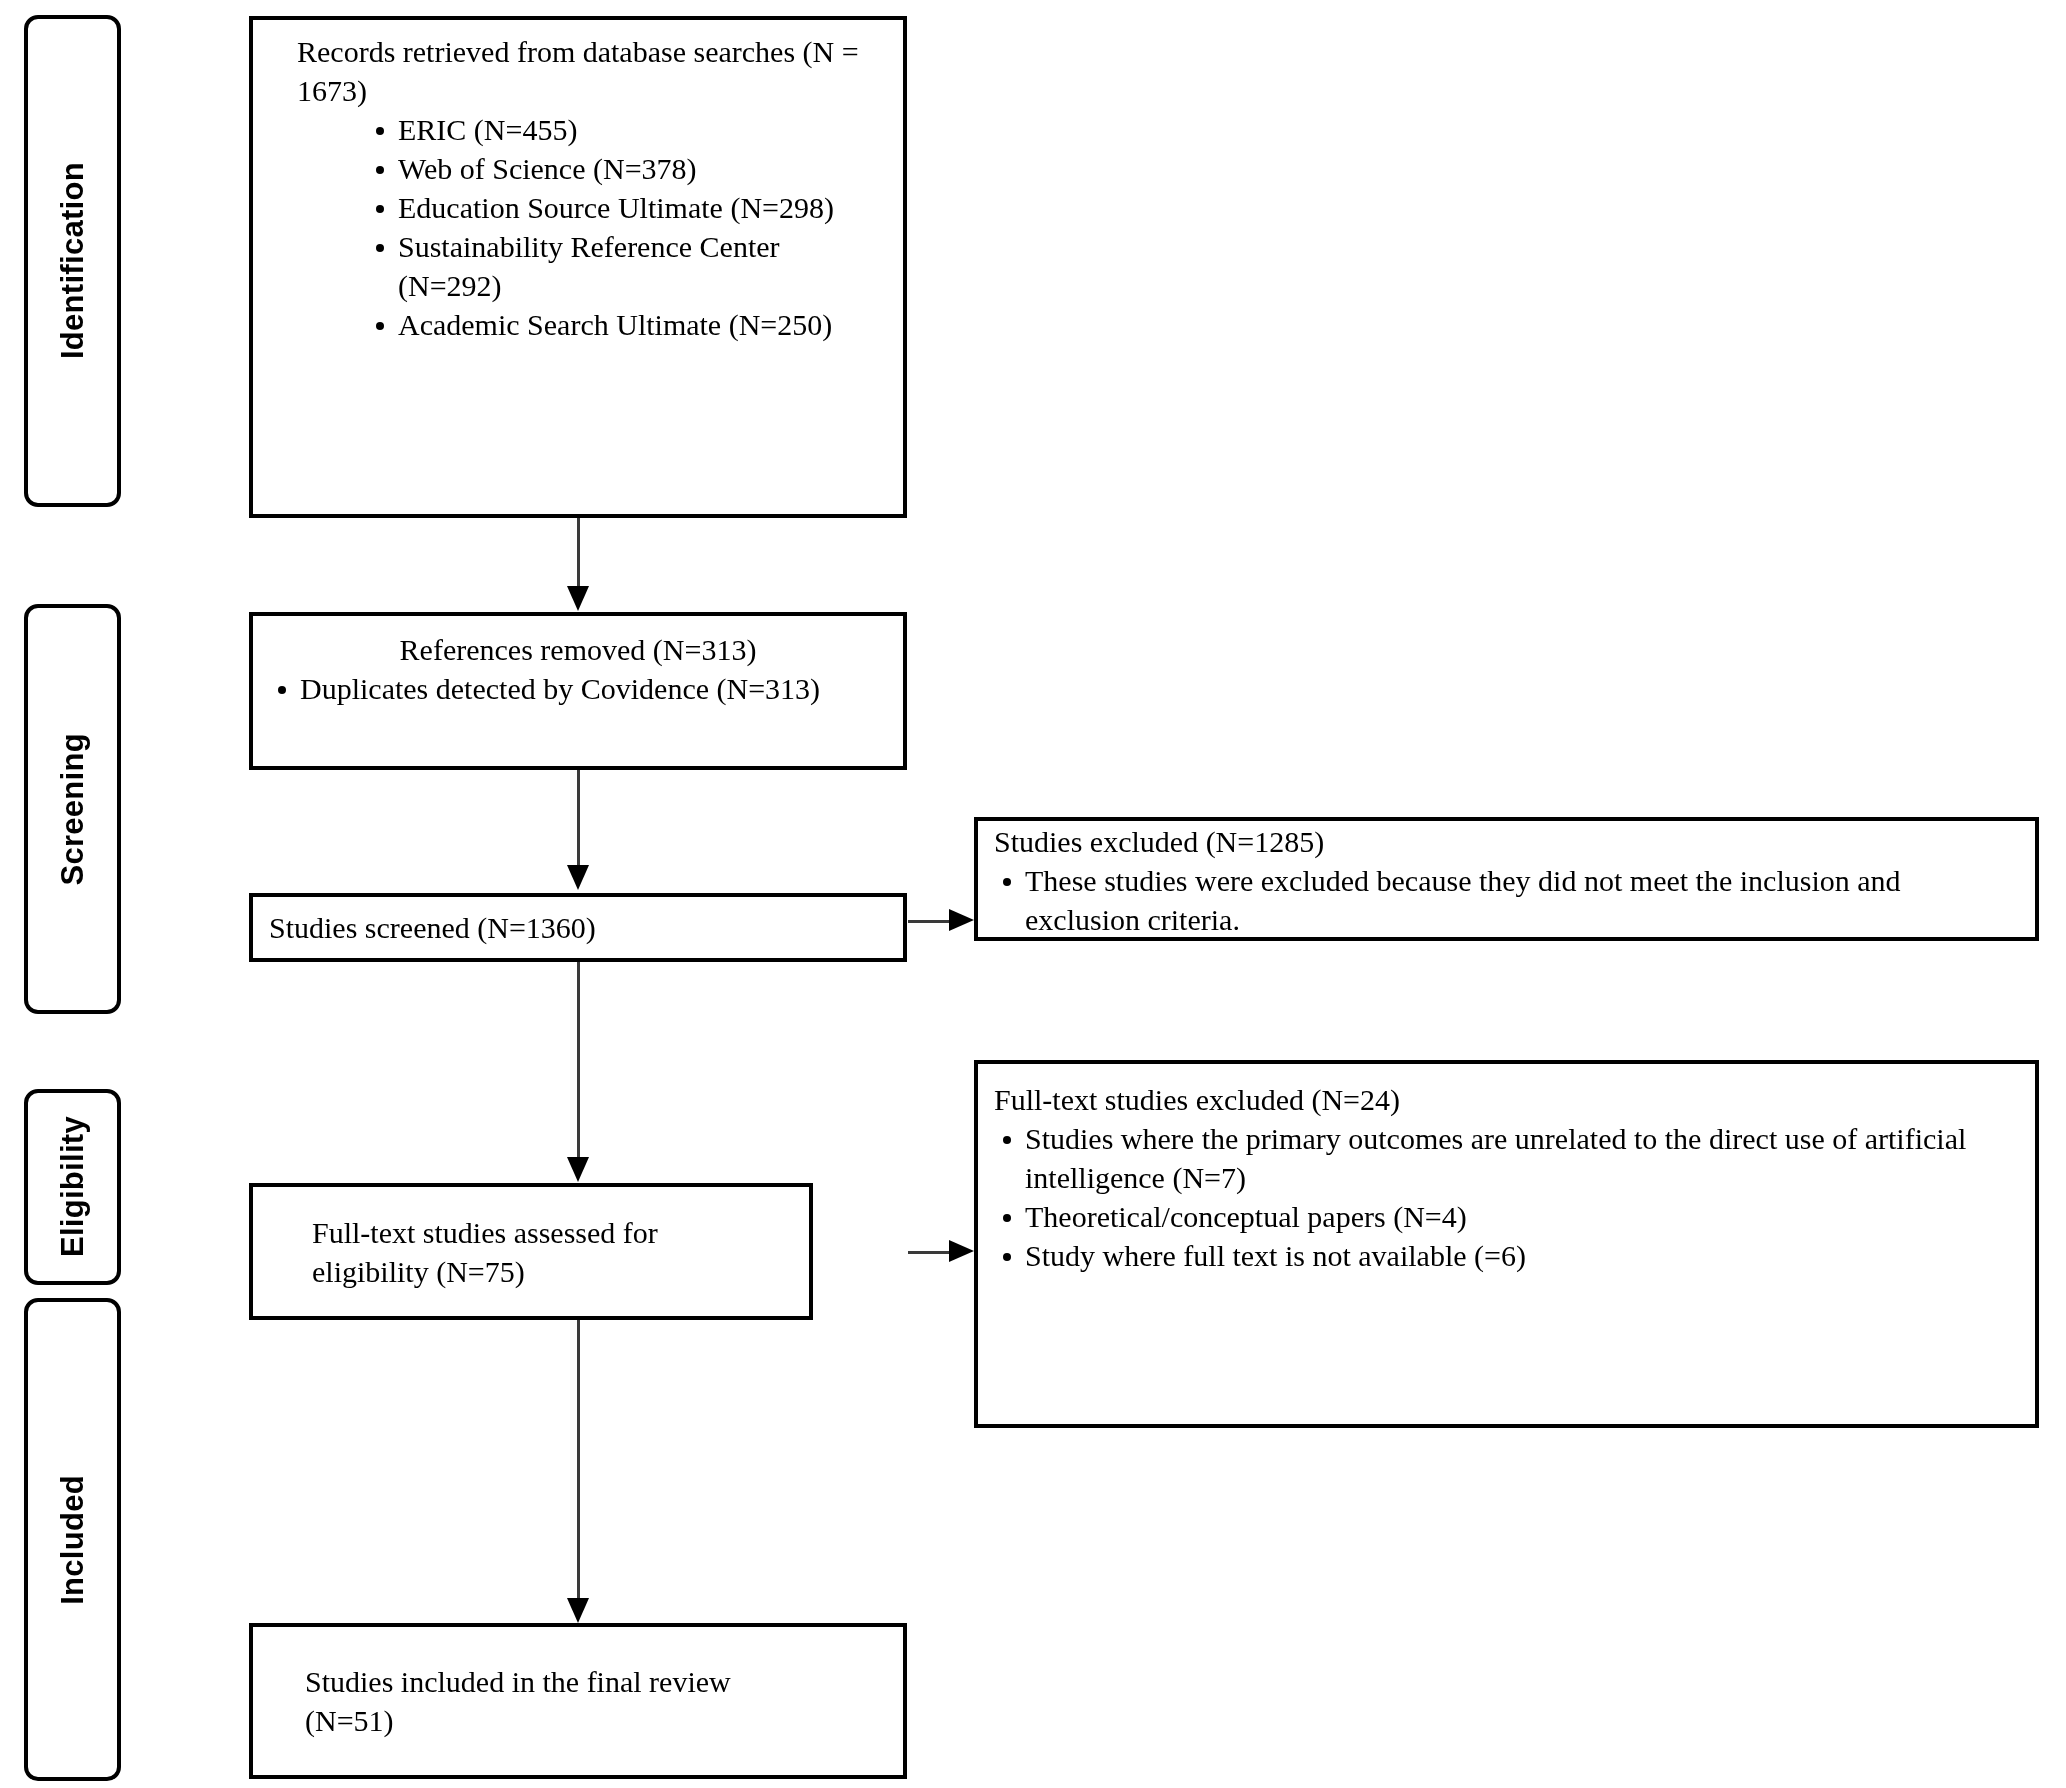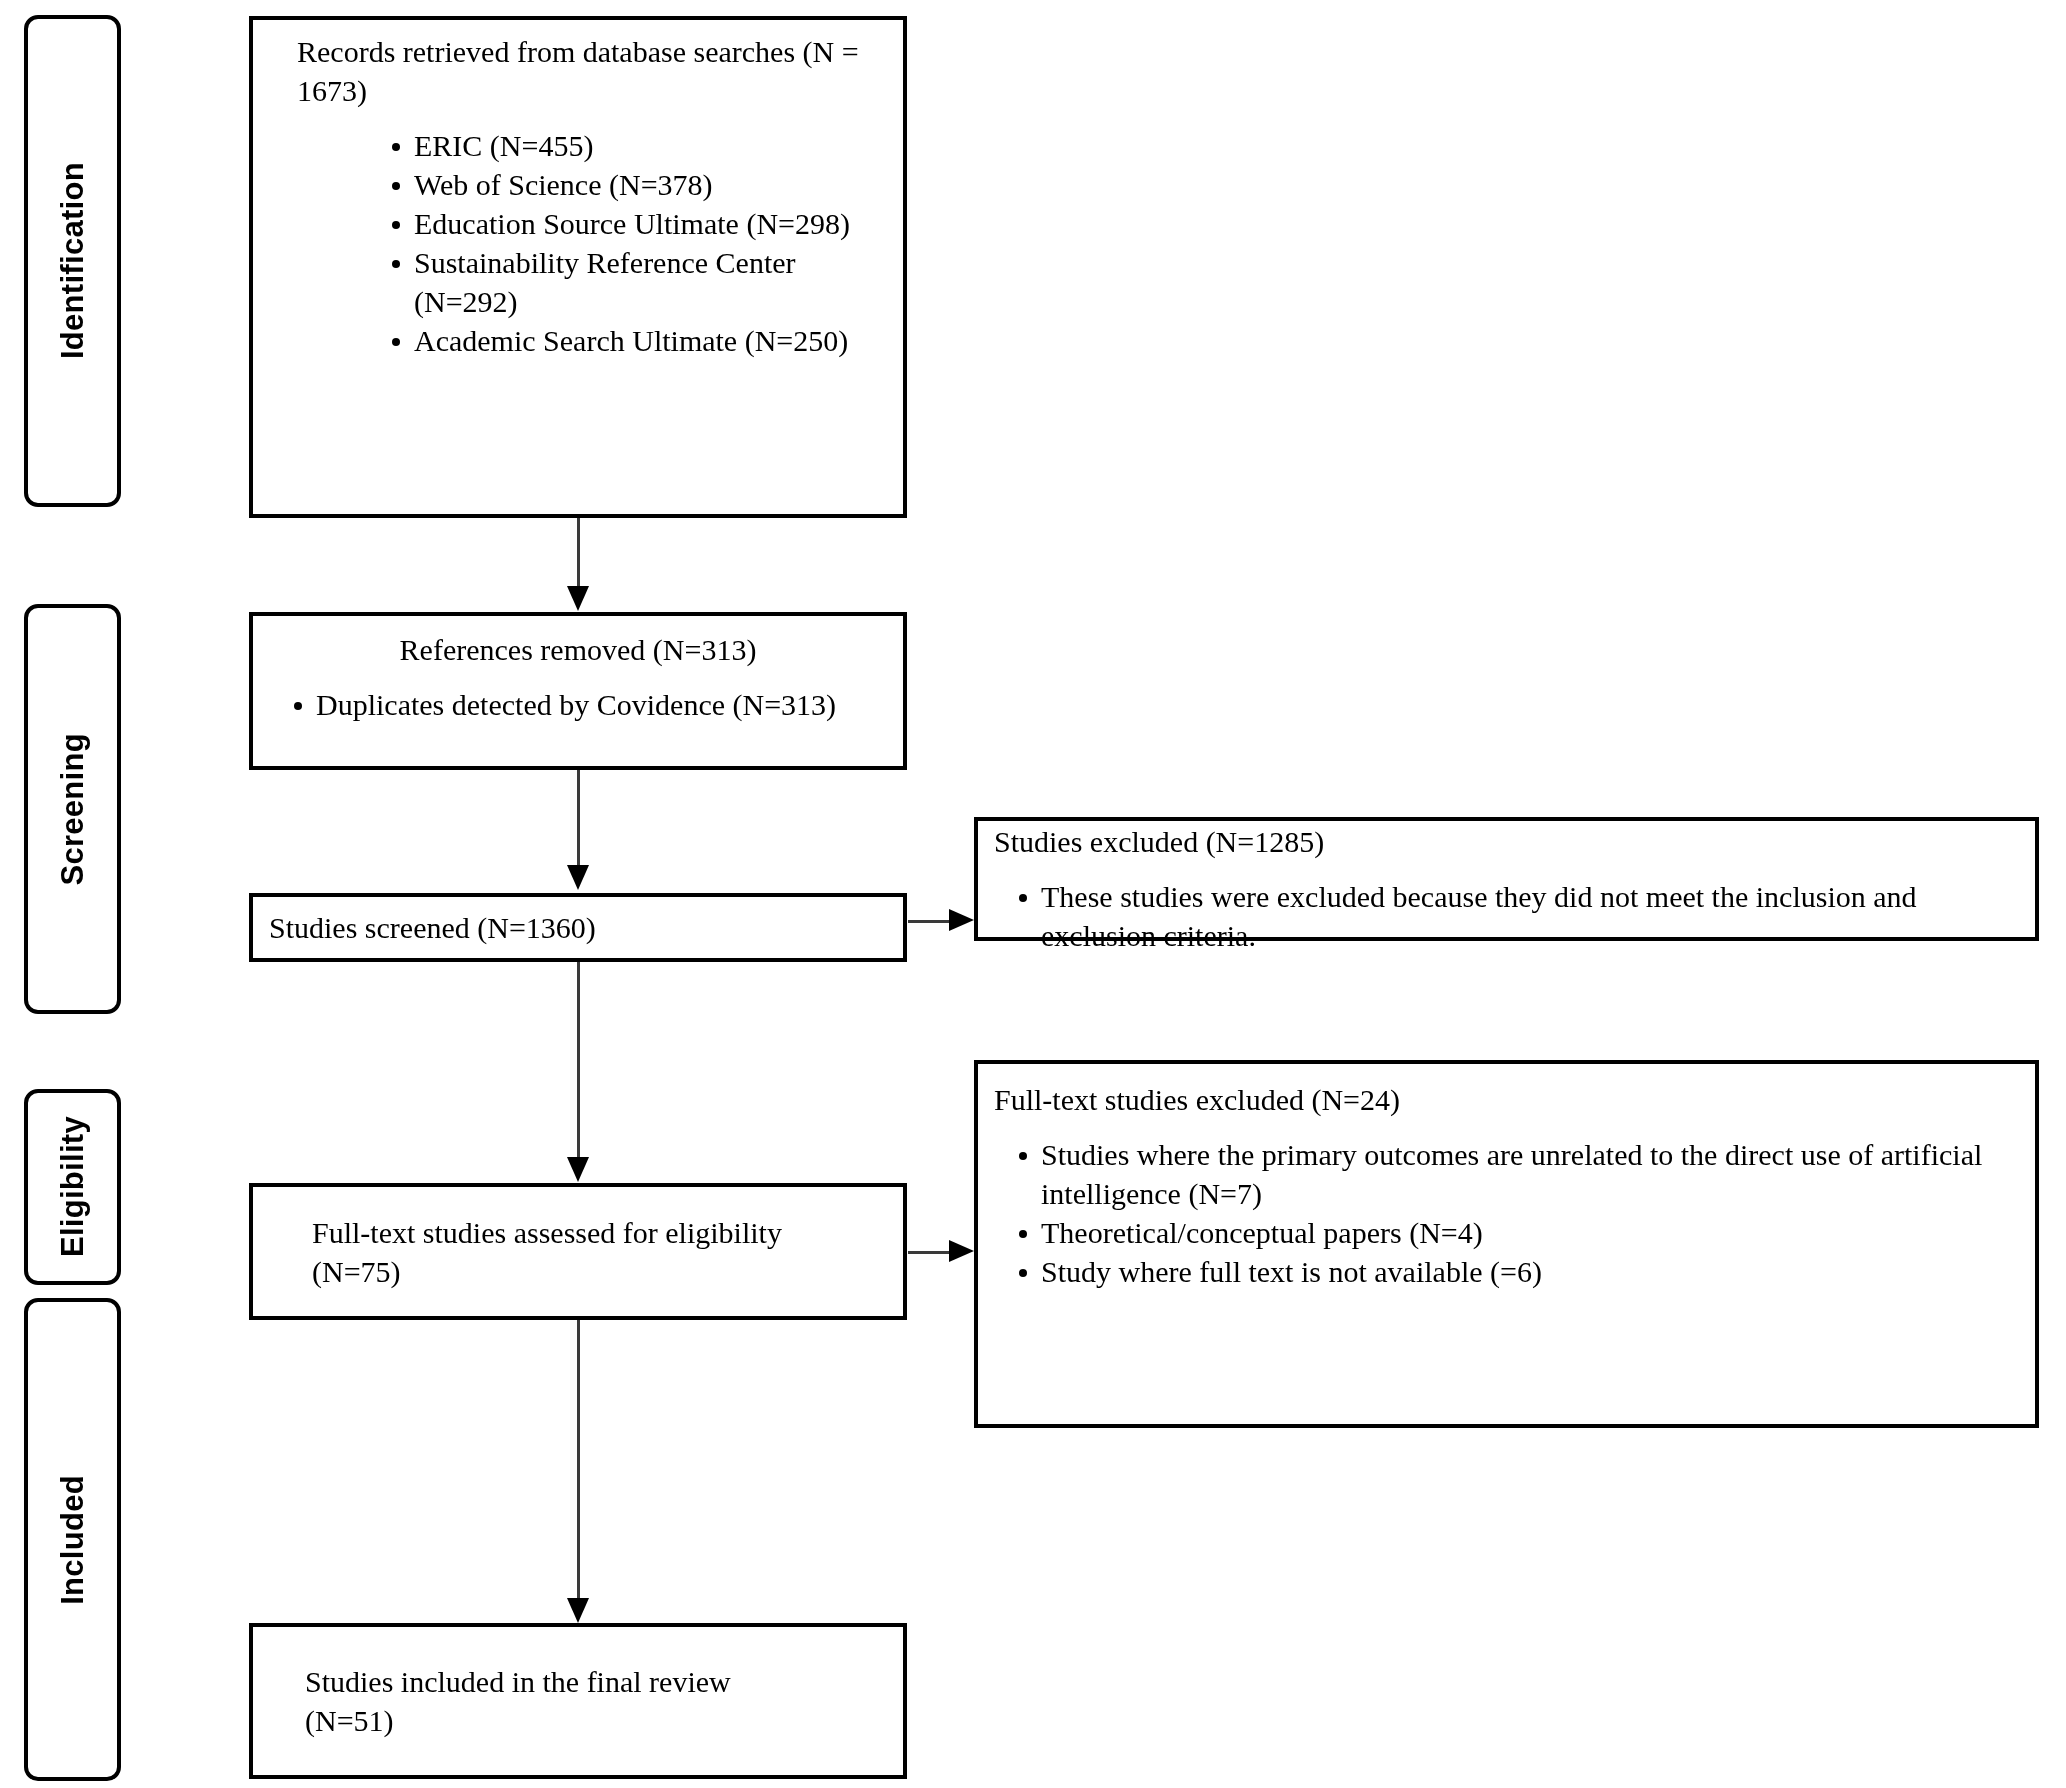--- a/index.html
+++ b/index.html
@@ -46,21 +46,21 @@
     font-size:30px;
     line-height:1.30;
   }
   .box .heading{ margin:0; }
   .box.center .heading{ }
   .box.center{ display:flex; flex-direction:column; justify-content:center; }
 
   
   ul.blist{
     list-style:none;
-    margin:16px;
+    margin:0;
     padding:0;
   }
   ul.blist > li{
     position:relative;
     padding-left:31px;
     margin:0;
   }
   ul.blist > li::before{
     content:"";
     position:absolute;
@@ -155,21 +155,21 @@
   <div class="box" style="left:974px; top:817px; width:1065px; height:124px; padding-top:1px;">
     <p class="heading">Studies excluded (N=1285)</p>
     <ul class="blist">
       <li>These studies were excluded because they did not meet the inclusion and exclusion criteria.</li>
     </ul>
   </div>
 
   <div class="vline" style="left:577px; top:962px; height:196px;"></div>
   <div class="arrow-down" style="left:567px; top:1157px;"></div>
 
-  <div class="box center" style="left:249px; top:1183px; width:658px; height:137px; padding-left:59px; padding-right:59px;">
+  <div class="box center" style="left:249px; top:1183px; width:564px; height:137px; padding-left:59px; padding-right:59px;">
     <p class="heading">Full-text studies assessed for eligibility (N=75)</p>
   </div>
 
   <div class="hline" style="left:908px; top:1251px; width:46px;"></div>
   <div class="arrow-right" style="left:949px; top:1240px;"></div>
 
   <div class="box" style="left:974px; top:1060px; width:1065px; height:368px; padding-top:16px;">
     <p class="heading">Full-text studies excluded (N=24)</p>
     <ul class="blist">
       <li>Studies where the primary outcomes are unrelated to the direct use of artificial intelligence (N=7)</li>

